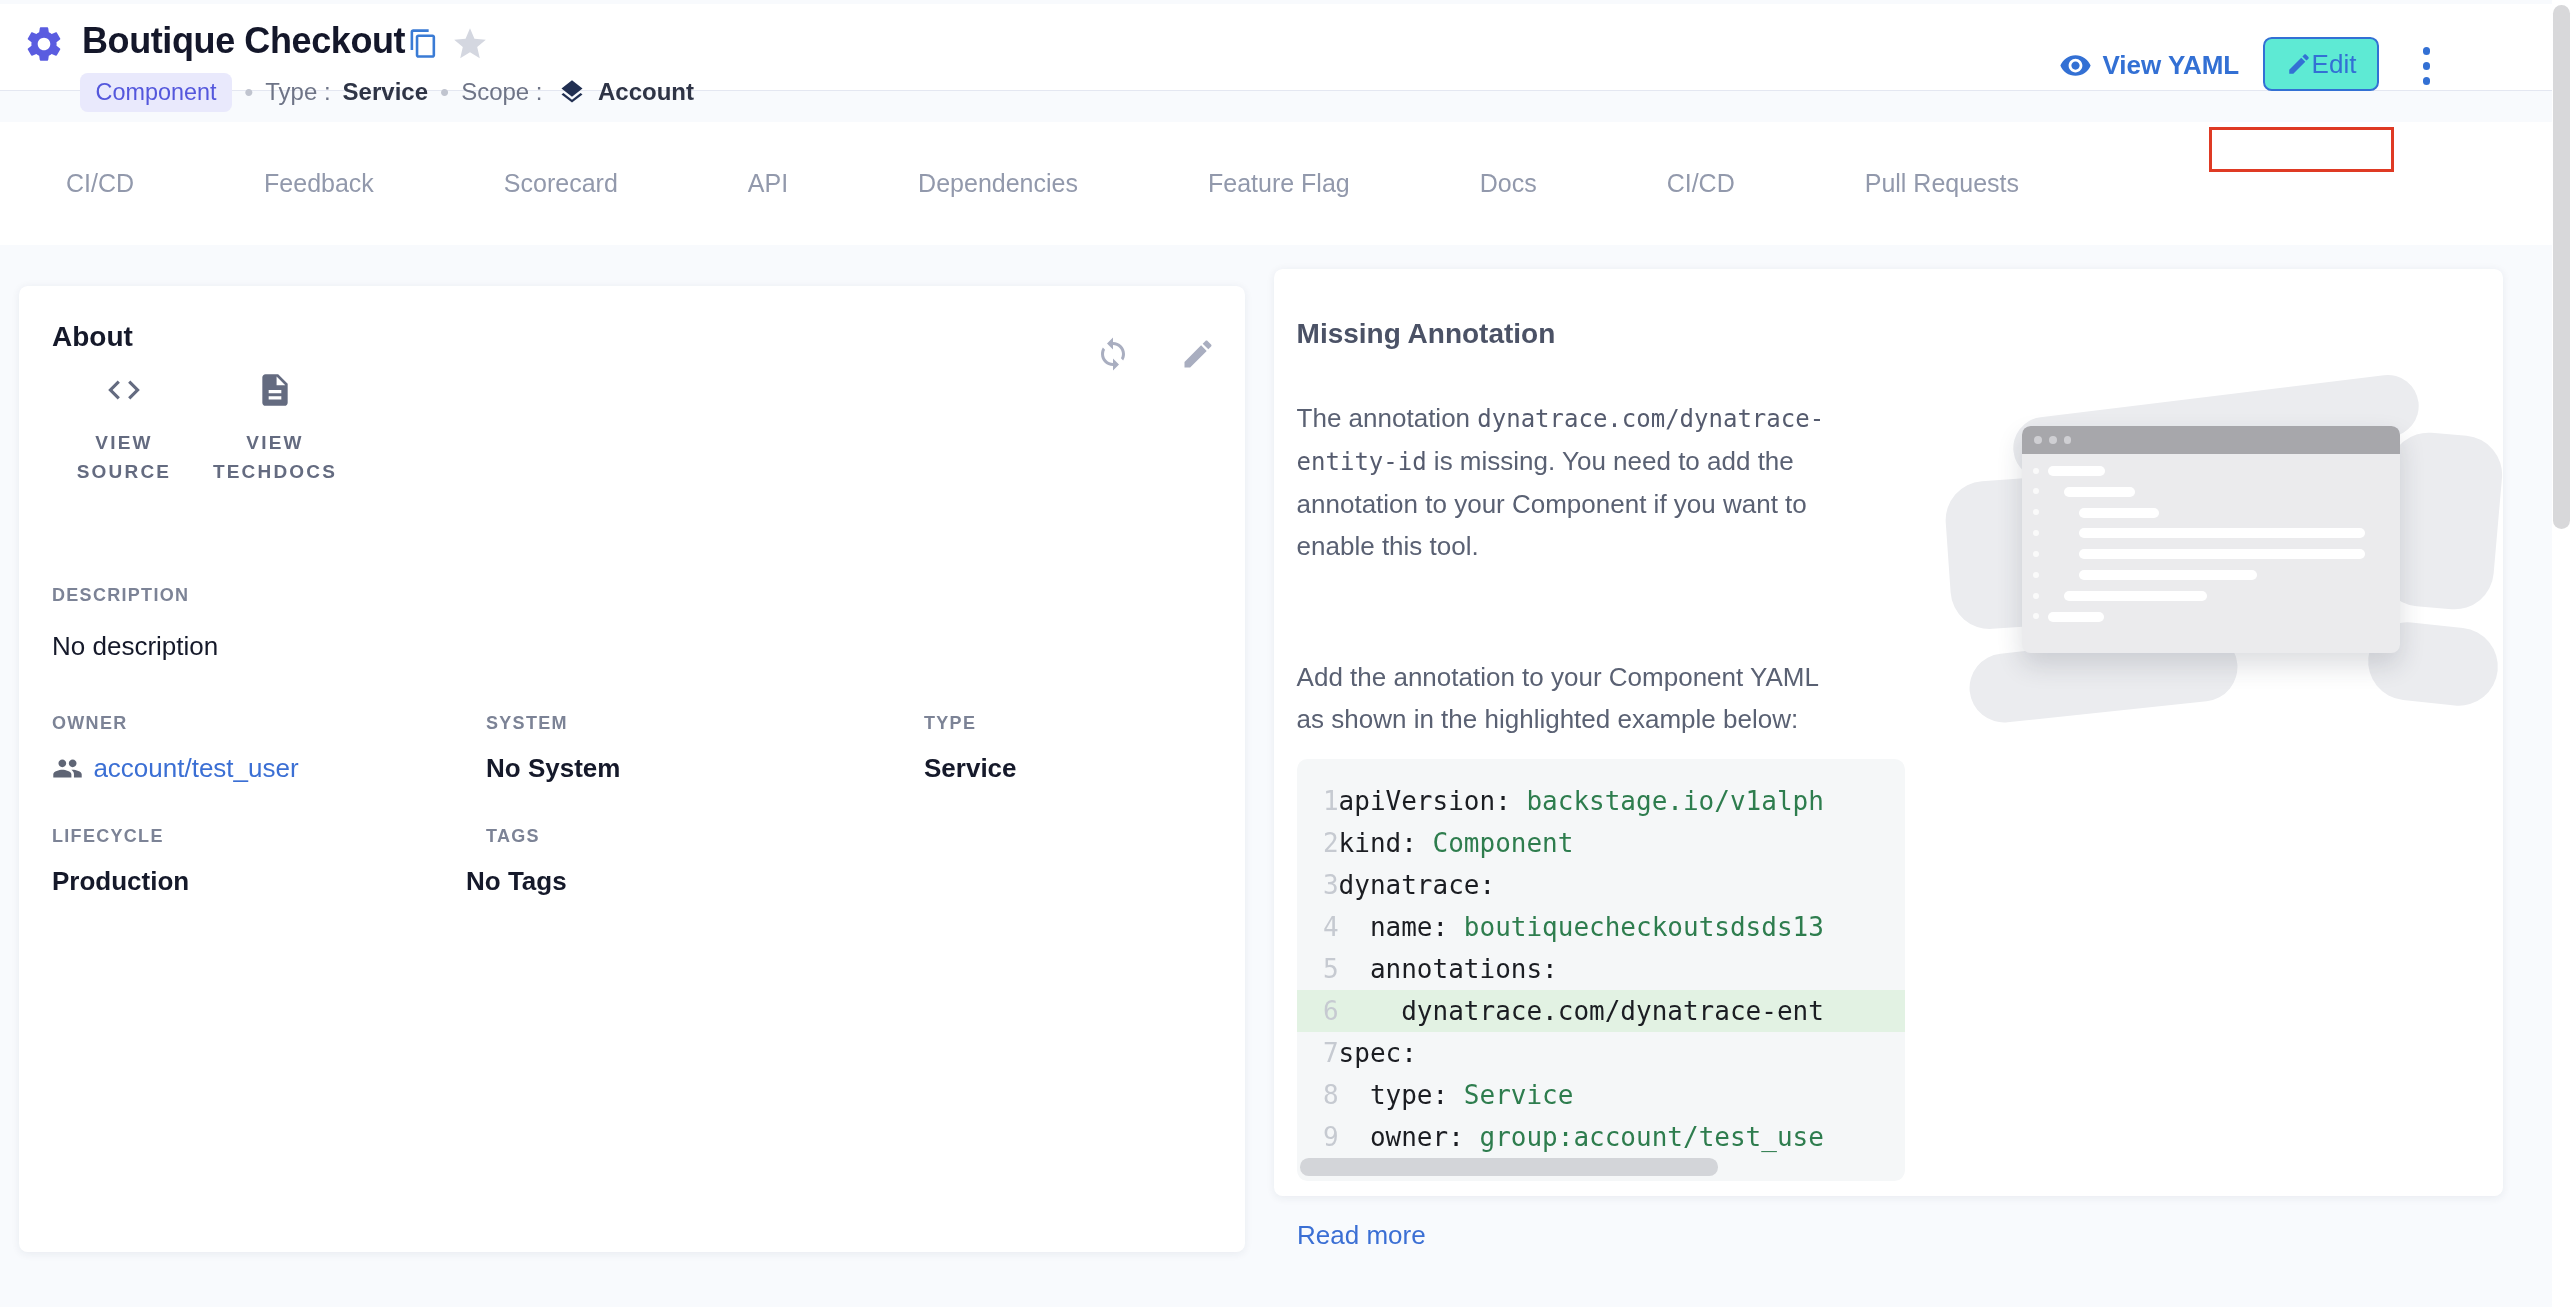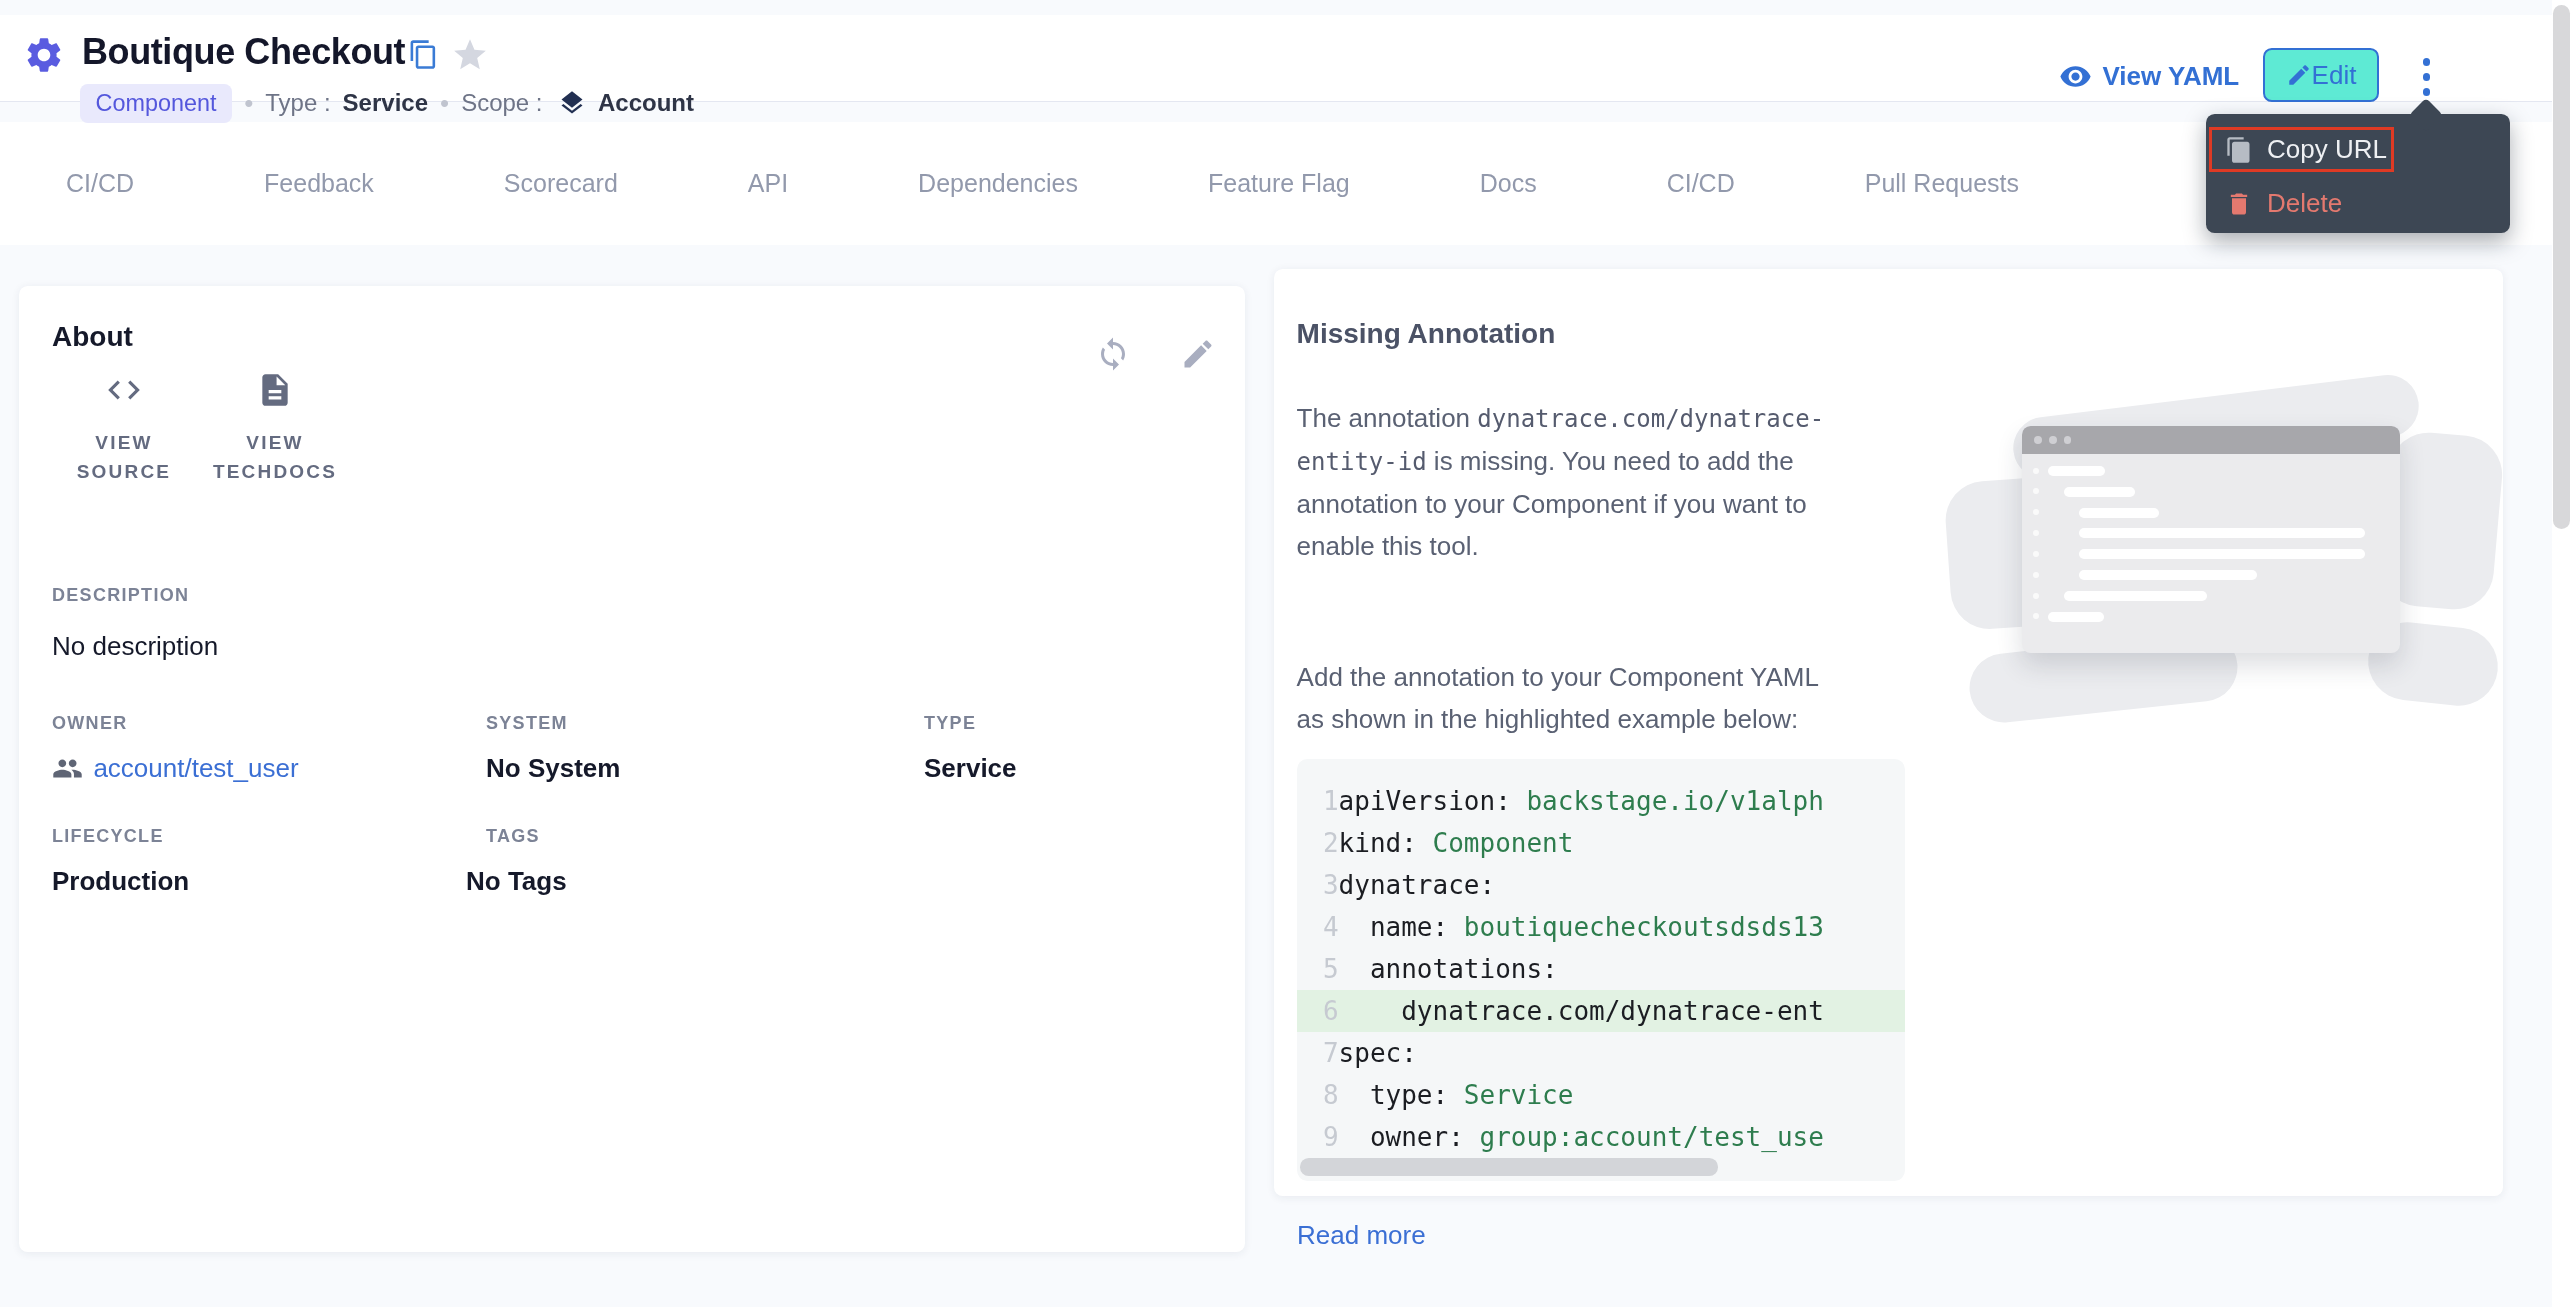--- a/index.html
+++ b/index.html
@@ -1,19 +1,19 @@
 <!DOCTYPE html>
 <html style="font-size:14px"><head>
 <meta charset="utf-8">
 <style>
   html,body{margin:0;padding:0;background:#fff;}
   .page{position:relative;width:2576px;height:1307px;overflow:hidden;background:#f8fafd;
         font-family:"Liberation Sans",sans-serif;color:#16192a;}
   
-  .header{position:absolute;top:15px;left:0;width:2576px;height:87px;background:#fff;
+  .header{position:absolute;top:4px;left:0;width:2576px;height:87px;background:#fff;
           border-bottom:1.7px solid #e4e7f1;box-sizing:border-box;z-index:4;}
   .gear{position:absolute;left:22.6px;top:19px;width:42px;height:42px;color:#5a5ce0;}
   .title{position:absolute;left:82px;top:15.6px;font-size:36px;font-weight:700;letter-spacing:-0.4px;color:#14172a;}
   .title-copy{position:absolute;left:408px;top:24px;width:31px;height:31px;color:#3a7bd5;}
   .title-star{position:absolute;left:451px;top:21px;width:38px;height:38px;color:#d4d7e0;}
   .metarow{position:absolute;left:80px;top:69px;height:38px;display:flex;align-items:center;gap:12px;}
   .chip{background:#e9e9fc;color:#5457dc;font-size:23.4px;font-weight:500;padding:6px 15.6px;border-radius:7.8px;}
   .dot-sep{color:#c0c4cf;font-size:26px;}
   .meta-gray{color:#6e7487;font-size:24px;}
   .meta-dark{color:#2e3446;font-size:24px;font-weight:600;}
@@ -286,34 +286,19 @@
         <div class="wbar" style="left:57px;top:123px;width:286px;"></div>
         <div class="wbar" style="left:57px;top:144px;width:178px;"></div>
         <div class="wbar" style="left:42px;top:165px;width:143px;"></div>
         <div class="wbar" style="left:26px;top:186px;width:56px;"></div>
       </div>
     </div>
   </div>
 
   <div class="readmore">Read more</div>
 
-  <div class="menu">
-    <div class="menu-arrow"></div>
-    <div class="mi copy">
-      <svg viewBox="0 0 24 24">
-        <path fill="currentColor" d="M16 1H4c-1.1 0-2 .9-2 2v14h2V3h12V1zm3 4H8c-1.1 0-2 .9-2 2v14c0 1.1.9 2 2 2h11c1.1 0 2-.9 2-2V7c0-1.1-.9-2-2-2z"></path>
-      </svg>
-      <span>Copy URL</span>
-    </div>
-    <div class="mi del">
-      <svg viewBox="0 0 24 24">
-        <path fill="currentColor" d="M6 19c0 1.1.9 2 2 2h8c1.1 0 2-.9 2-2V7H6v12zM19 4h-3.5l-1-1h-5l-1 1H5v2h14V4z"></path>
-      </svg>
-      <span>Delete</span>
-    </div>
-  </div>
   <div class="red-rect"></div>
 
   <div class="vtrack"></div>
   <div class="vthumb"></div>
 
 </div>
 
 
 </body></html>

